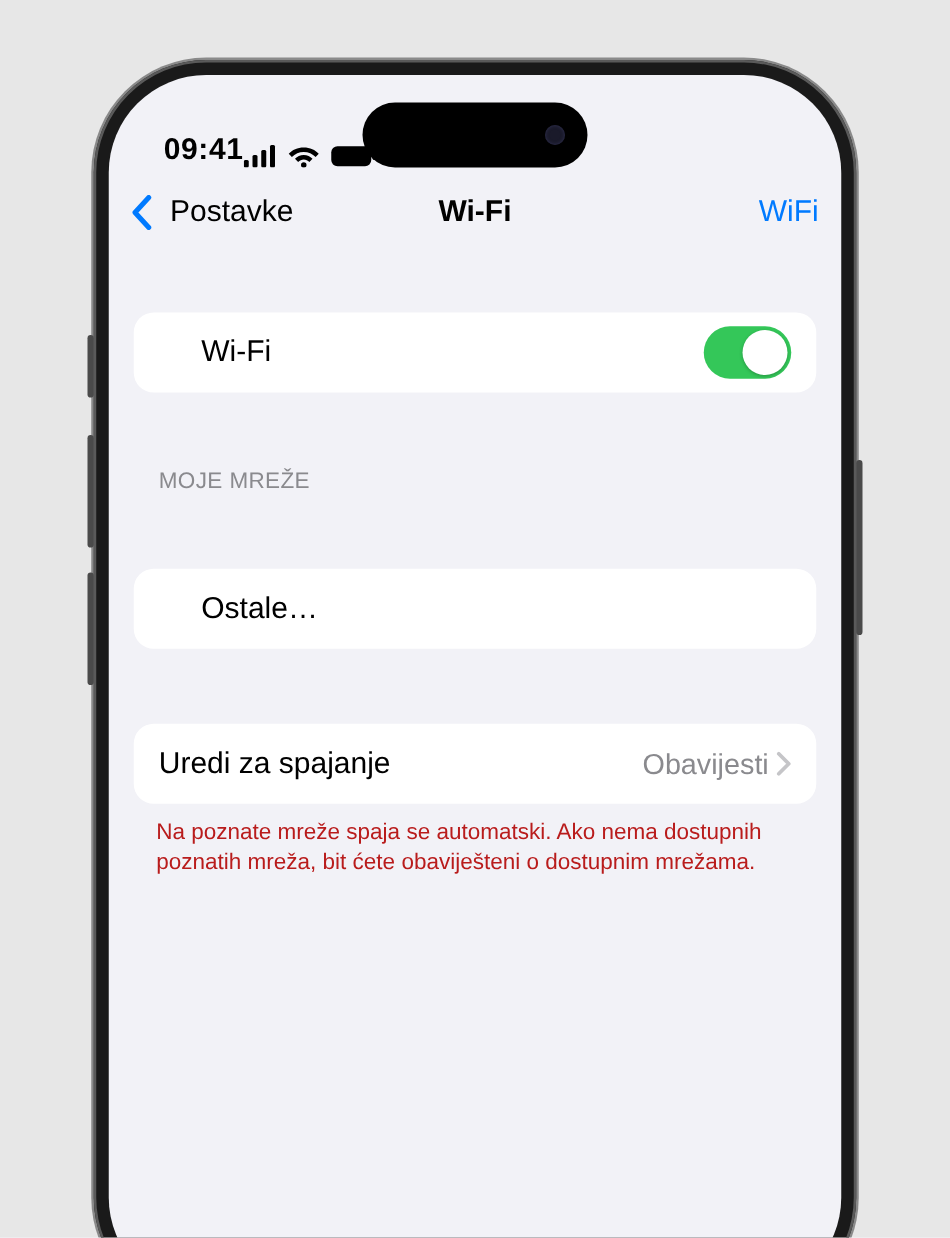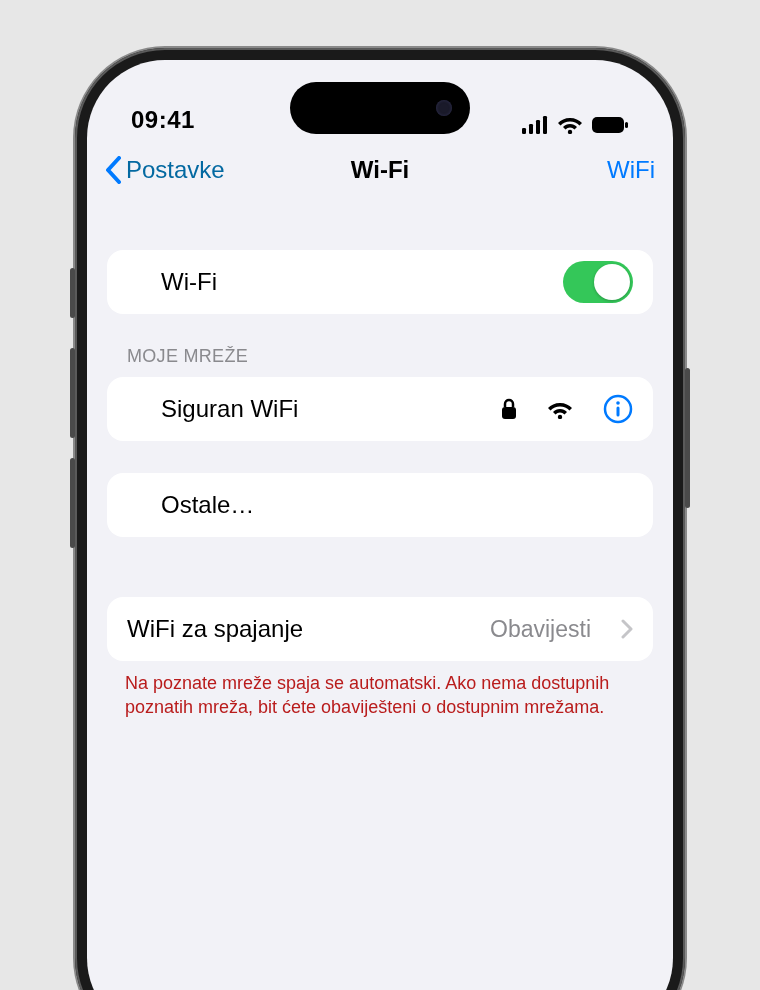--- a/index.html
+++ b/index.html
@@ -63,21 +63,21 @@
     .camera-dot {
       width: 16px;
       height: 16px;
       background: #1a1a2a;
       border-radius: 50%;
       box-shadow: inset 0 0 3px #333355;
     }
     .status-bar {
       height: 80px;
       display: flex;
-      justify-content: space-between;
+      justify-content: flex-start;
       align-items: flex-end;
       padding: 0 44px 6px 44px;
     }
     .time {
       font-size: 24px;
       font-weight: 600;
       letter-spacing: 0.5px;
     }
     .status-icons {
       display: flex;
@@ -88,40 +88,40 @@
       height: 60px;
       display: flex;
       align-items: center;
       justify-content: space-between;
       padding: 0 18px;
       position: relative;
     }
     .nav-back {
       display: flex;
       align-items: center;
-      color: #0369a1;
-      font-size: 24px;
-      gap: 4px;
+      color: #000000;
+      font-size: 24px;
+      gap: 14px;
     }
     .nav-title {
       position: absolute;
       left: 50%;
       transform: translateX(-50%);
       font-size: 24px;
       font-weight: 600;
     }
     .nav-edit {
       color: #007aff;
       font-size: 24px;
     }
     .content {
       padding: 0 20px;
     }
     .section {
-      margin-top: 32px;
+      margin-top: 60px;
     }
     .section.first {
       margin-top: 50px;
     }
     .section-header {
       font-size: 18px;
       color: #8a8a8e;
       padding-left: 20px;
       margin-bottom: 10px;
       letter-spacing: 0.3px;
@@ -155,21 +155,21 @@
       display: flex;
       justify-content: flex-start;
     }
     .row-label {
       font-size: 24px;
       flex: 1;
     }
     .row-accessories {
       display: flex;
       align-items: center;
-      gap: 30px;
+      gap: 6px;
     }
     .toggle {
       width: 70px;
       height: 42px;
       background: #34c759;
       border-radius: 21px;
       position: relative;
     }
     .toggle-knob {
       position: absolute;
@@ -267,57 +267,35 @@
               <div class="toggle">
                 <div class="toggle-knob"></div>
               </div>
             </div>
           </div>
         </div>
       </div>
 
       <div class="section">
         <div class="section-header">MOJE MREŽE</div>
-        <div class="card">
-          <div class="row">
-            <div class="row-icon-slot"></div>
-            <div class="row-label">Siguran WiFi</div>
-            <div class="row-accessories">
-              <svg width="16" height="22" viewBox="0 0 16 22">
-                <rect x="1" y="9" width="14" height="12" rx="3" fill="#000"></rect>
-                <path d="M4 9 V6 C4 3.5 5.8 2 8 2 C10.2 2 12 3.5 12 6 V9" stroke="#000" stroke-width="2.5" fill="none"></path>
-              </svg>
-              <svg width="26" height="19" viewBox="0 0 26 19">
-                <path d="M13 3 C8 3 3.8 5 1 8 L3.5 10.5 C6 8 9.3 6.5 13 6.5 C16.7 6.5 20 8 22.5 10.5 L25 8 C22.2 5 18 3 13 3 Z" fill="#000"></path>
-                <path d="M13 9 C10.2 9 7.8 10.1 6 12 L8.5 14.5 C9.8 13.2 11.3 12.5 13 12.5 C14.7 12.5 16.2 13.2 17.5 14.5 L20 12 C18.2 10.1 15.8 9 13 9 Z" fill="#000"></path>
-                <circle cx="13" cy="17" r="2.2" fill="#000"></circle>
-              </svg>
-              <svg width="30" height="30" viewBox="0 0 30 30">
-                <circle cx="15" cy="15" r="13" stroke="#007aff" stroke-width="2.5" fill="none"></circle>
-                <circle cx="15" cy="9" r="1.8" fill="#007aff"></circle>
-                <rect x="13.5" y="12.5" width="3" height="10" rx="1.5" fill="#007aff"></rect>
-              </svg>
-            </div>
-          </div>
-        </div>
       </div>
 
       <div class="section">
         <div class="card">
           <div class="row">
             <div class="row-icon-slot"></div>
             <div class="row-label">Ostale…</div>
           </div>
         </div>
       </div>
 
       <div class="section" style="margin-top:60px">
         <div class="card">
           <div class="row">
-            <div class="row-label" style="margin-left:0">WiFi za spajanje</div>
+            <div class="row-label" style="margin-left:0">Uredi za spajanje</div>
             <div class="row-accessories">
               <span class="row-value">Obavijesti</span>
               <svg class="chevron-right" width="12" height="20" viewBox="0 0 12 20">
                 <path d="M2 2 L10 10 L2 18" stroke="#c5c5c8" stroke-width="3" fill="none" stroke-linecap="round" stroke-linejoin="round"></path>
               </svg>
             </div>
           </div>
         </div>
         <div class="footer-text">Na poznate mreže spaja se automatski. Ako nema dostupnih poznatih mreža, bit ćete obaviješteni o dostupnim mrežama.</div>
       </div>

